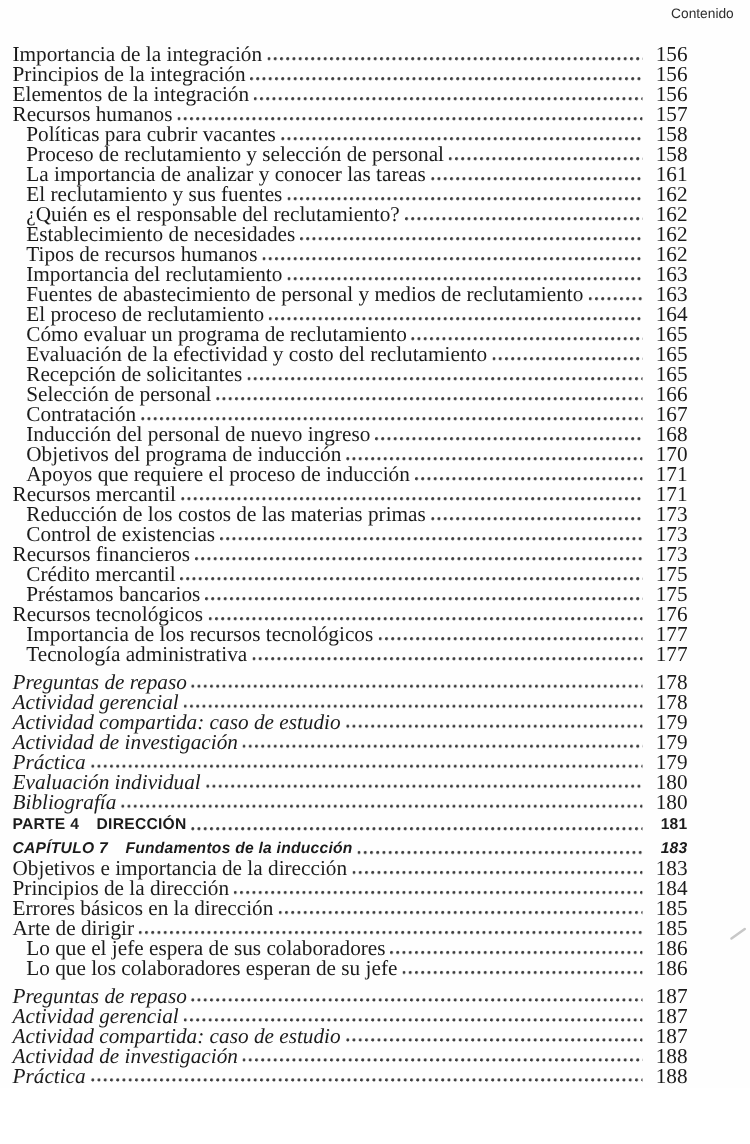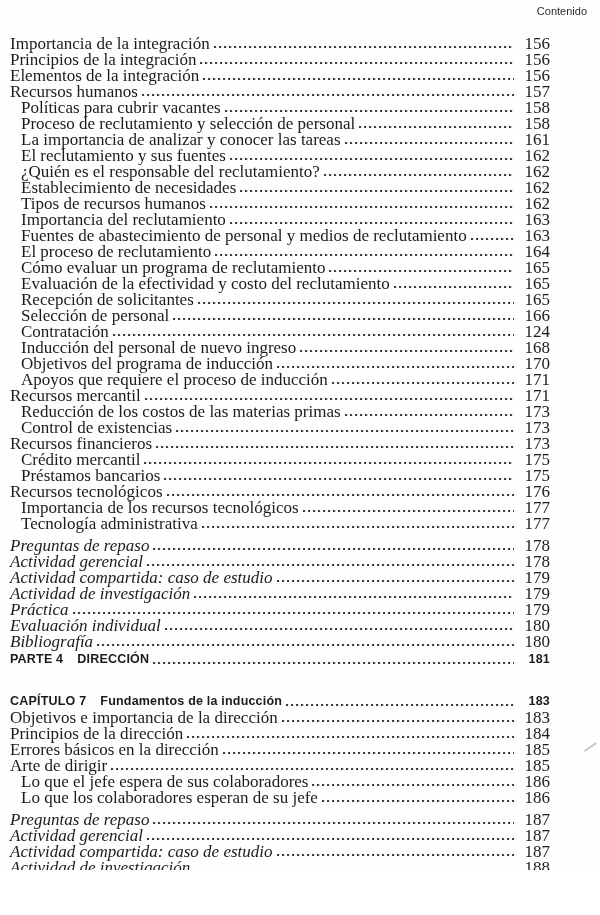--- a/index.html
+++ b/index.html
@@ -54,21 +54,21 @@
   }
   .row.italic .label { font-style: italic; }
   .row.gap-small { margin-top: 6px; }
   .row.part, .row.chapter {
     font-family: "Liberation Sans", sans-serif;
     font-weight: bold;
     font-size: 12.5px;
     letter-spacing: 0.2px;
   }
   .row.part { height: 18px; line-height: 18px; }
-  .row.chapter { margin-top: 25px; height: 17px; line-height: 17px; }
+  .row.chapter { margin-top: 2px; height: 17px; line-height: 17px; font-style: italic; }
   .row.part .pagenum, .row.chapter .pagenum {
     font-family: "Liberation Sans", sans-serif;
     font-weight: bold;
     text-align: right;
   }
   .prefix { margin-right: 14px; flex: none; }
   .artifact {
     position: absolute;
     top: 746px; right: 2px;
     width: 15px; height: 2px;
@@ -173,21 +173,21 @@
         <span class="pagenum">165</span>
       </div>
       <div class="row lvl1">
         <span class="label">Selección de personal</span>
         <span class="dots"></span>
         <span class="pagenum">166</span>
       </div>
       <div class="row lvl1">
         <span class="label">Contratación</span>
         <span class="dots"></span>
-        <span class="pagenum">124</span>
+        <span class="pagenum">167</span>
       </div>
       <div class="row lvl1">
         <span class="label">Inducción del personal de nuevo ingreso</span>
         <span class="dots"></span>
         <span class="pagenum">168</span>
       </div>
       <div class="row lvl1">
         <span class="label">Objetivos del programa de inducción</span>
         <span class="dots"></span>
         <span class="pagenum">170</span>

